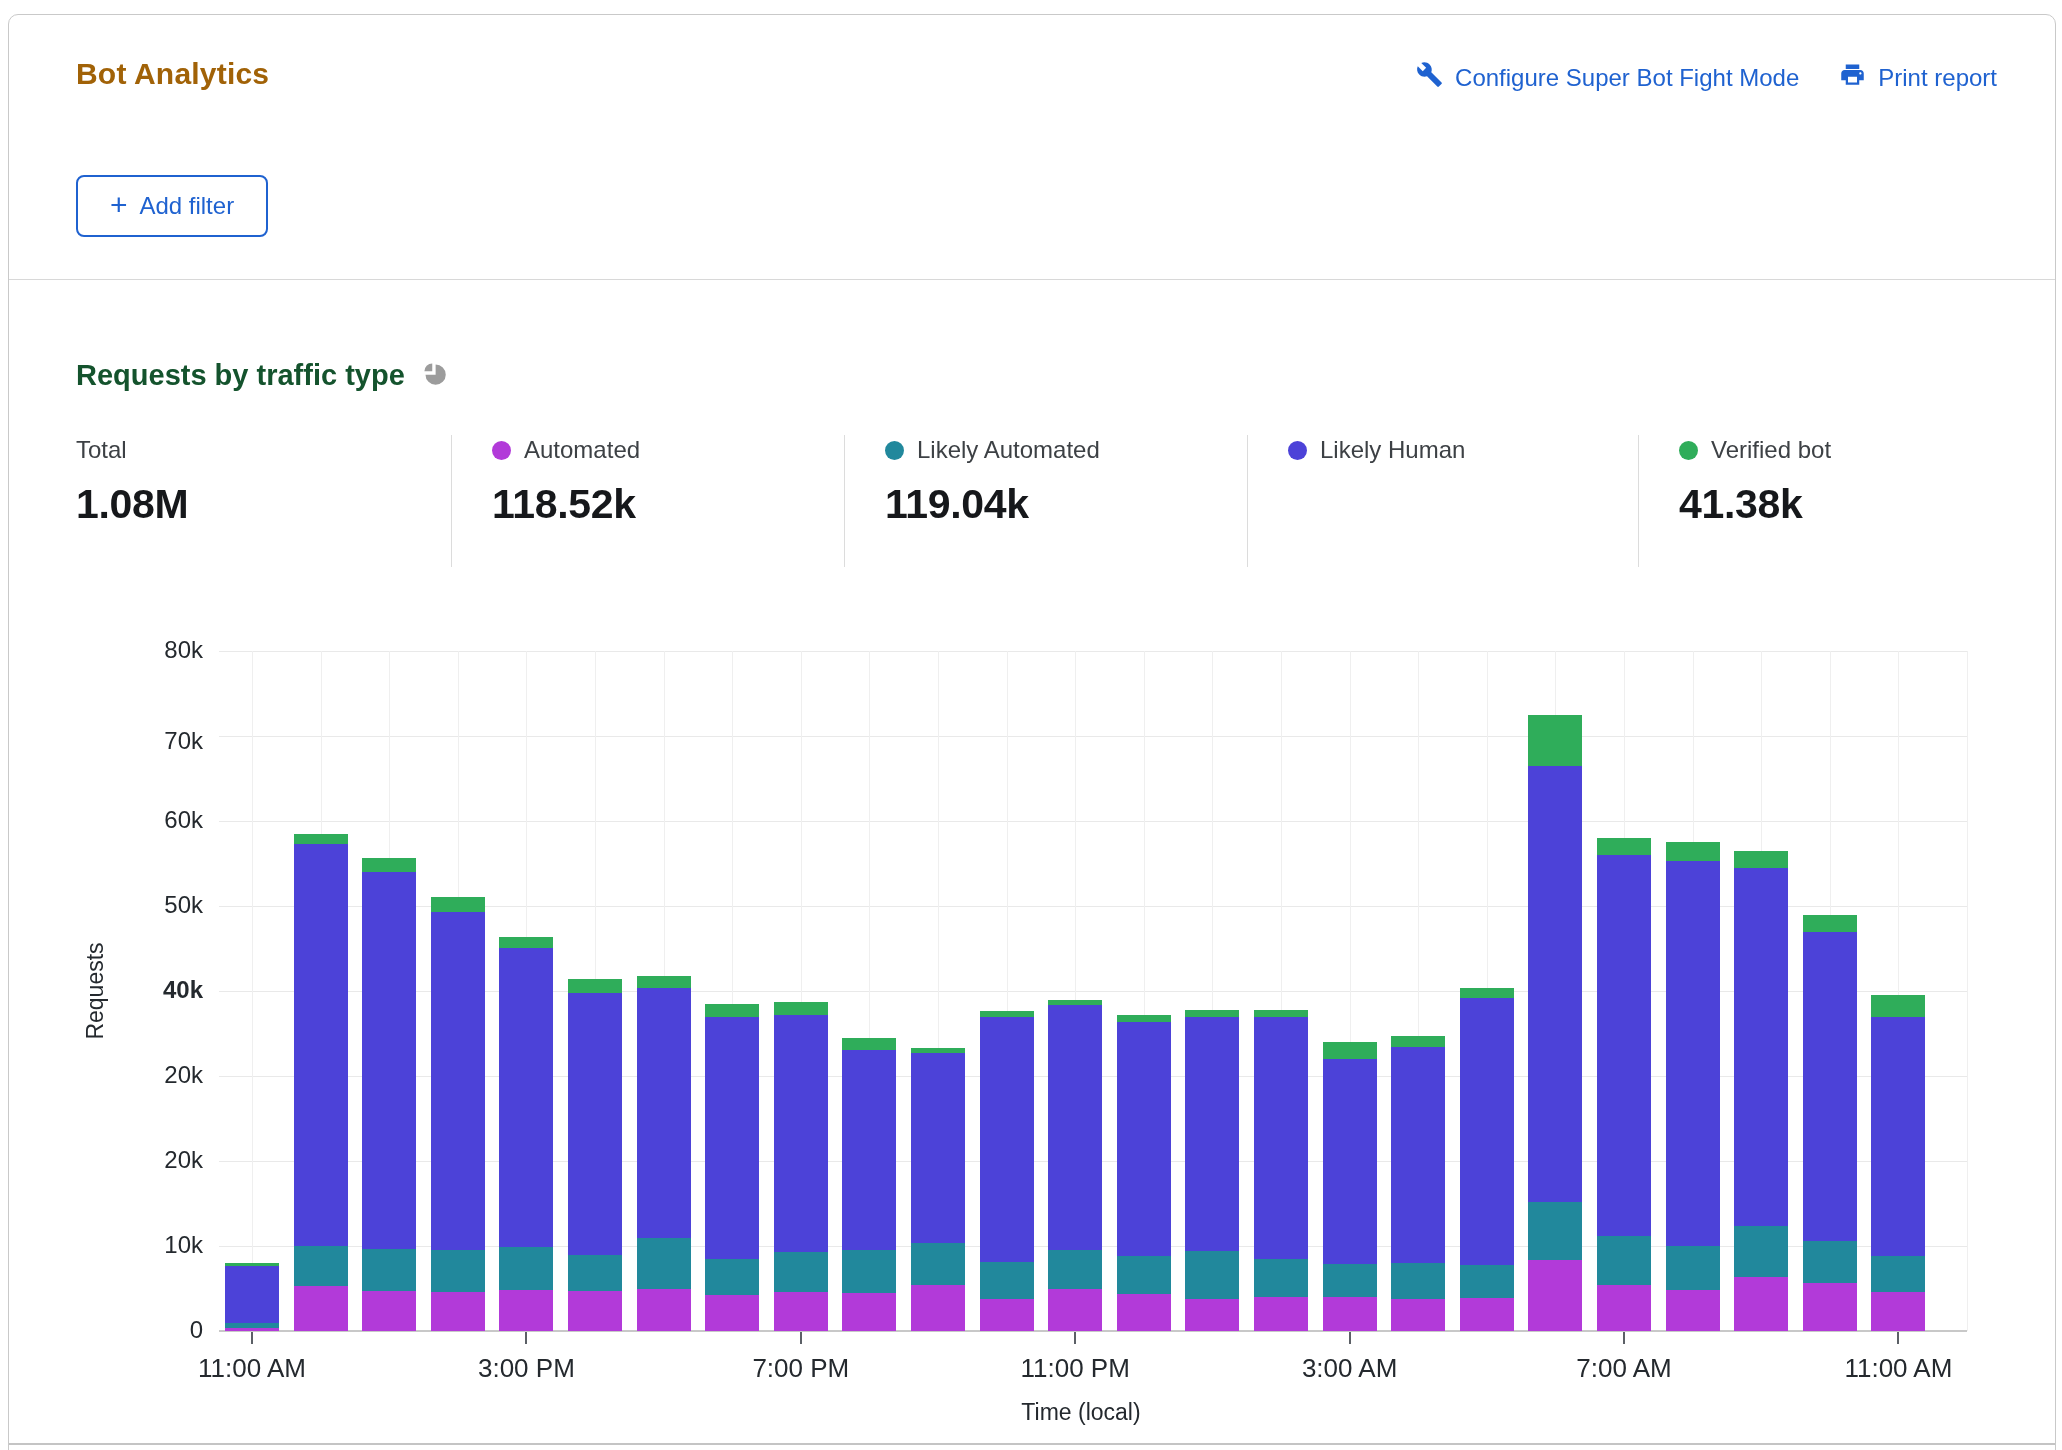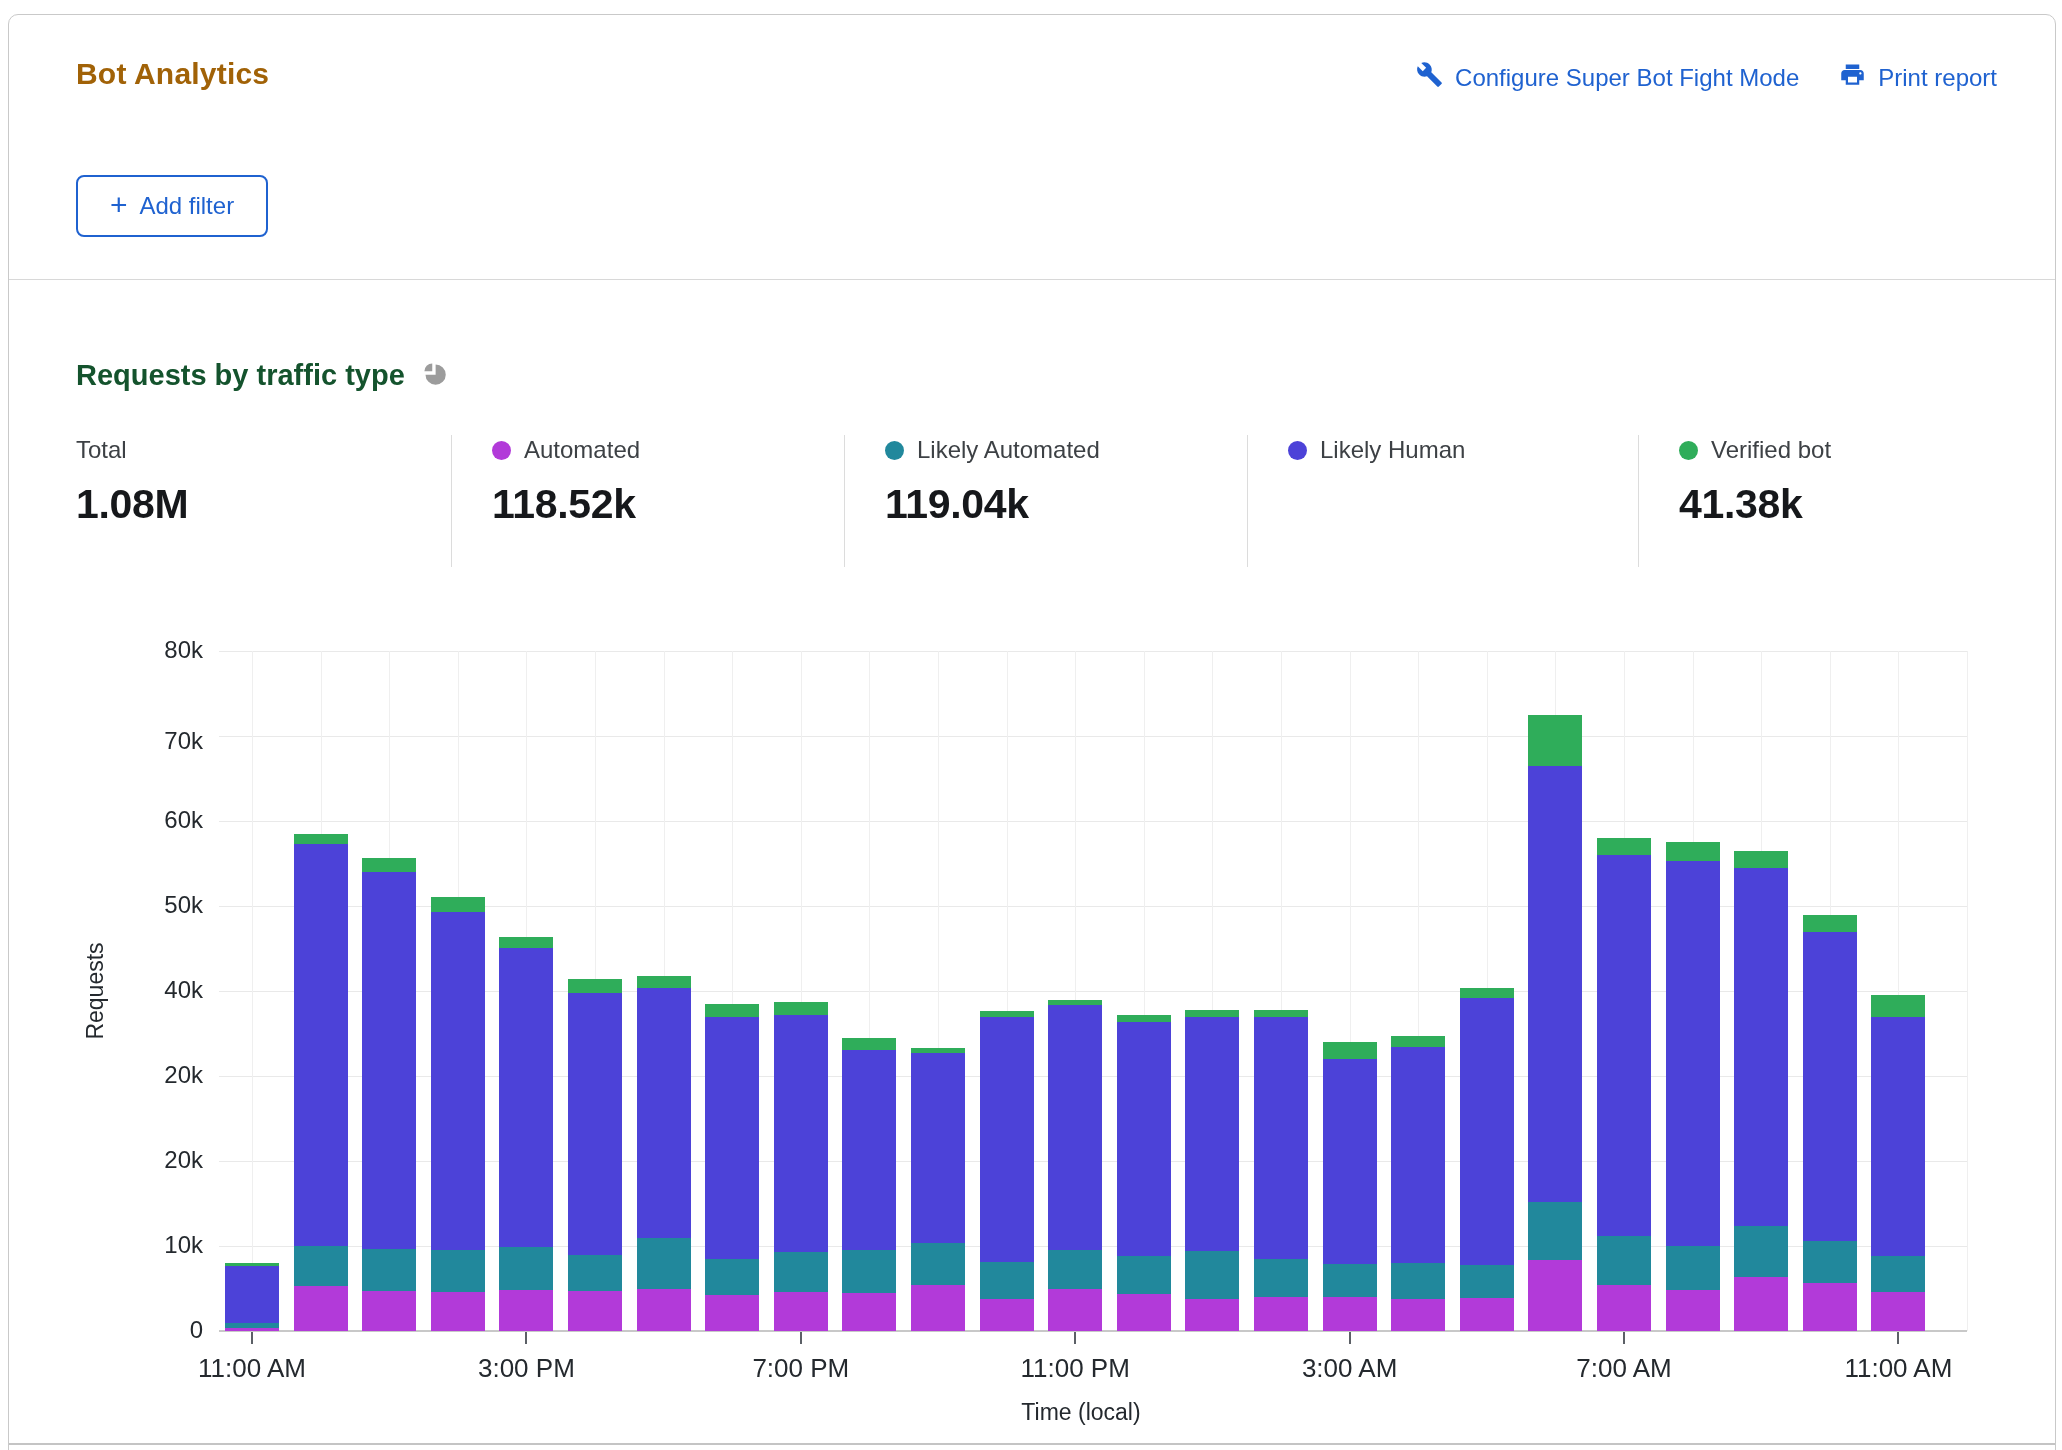--- a/index.html
+++ b/index.html
@@ -130,21 +130,21 @@
     <div class="y-axis-title">Requests</div>
     <div class="x-axis-title">Time (local)</div>
   <div class="ylab" style="top: 665px;">0</div>
       <div class="hgrid" style="top: 595px;"></div>
       <div class="ylab" style="top: 580px;">10k</div>
       <div class="hgrid" style="top: 510px;"></div>
       <div class="ylab" style="top: 495px;">20k</div>
       <div class="hgrid" style="top: 425px;"></div>
       <div class="ylab" style="top: 410px;">20k</div>
       <div class="hgrid" style="top: 340px;"></div>
-      <div class="ylab" style="top: 325px;">40k</div>
+      <div class="ylab" style="top: 325px; font-weight: bold;">40k</div>
       <div class="hgrid" style="top: 255px;"></div>
       <div class="ylab" style="top: 240px;">50k</div>
       <div class="hgrid" style="top: 170px;"></div>
       <div class="ylab" style="top: 155px;">60k</div>
       <div class="hgrid" style="top: 85px;"></div>
       <div class="ylab" style="top: 76px;">70k</div>
       <div class="hgrid" style="top: 0px;"></div>
       <div class="ylab" style="top: -15px;">80k</div>
       <div class="vgrid" style="left: 33px;"></div>
       <div class="vgrid" style="left: 101.6px;"></div>

